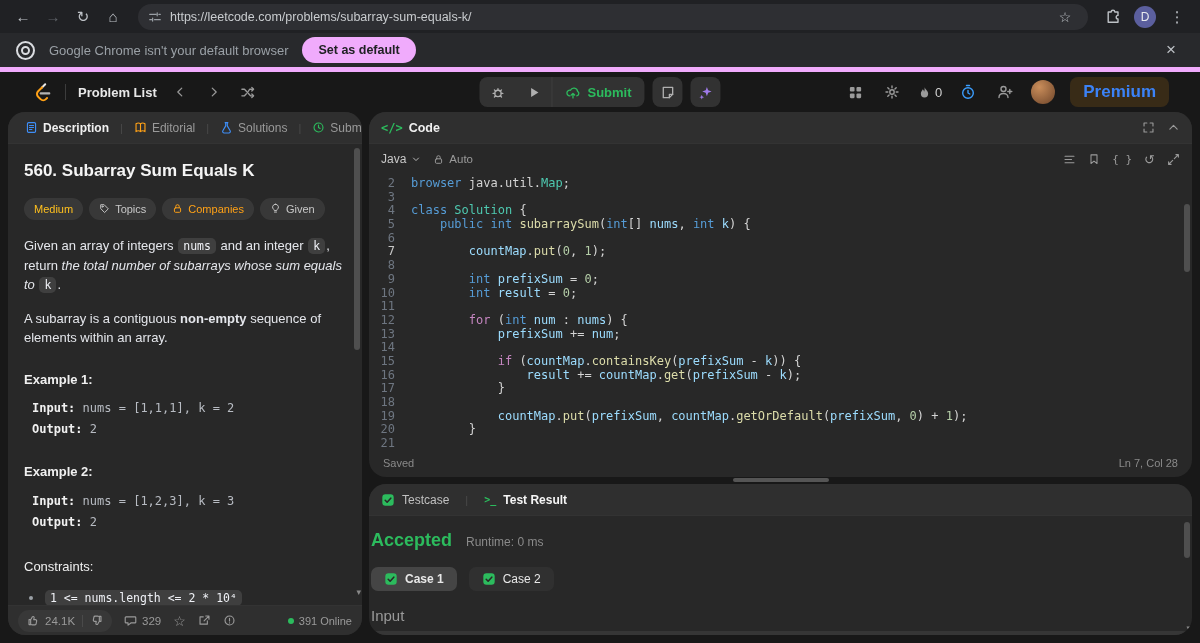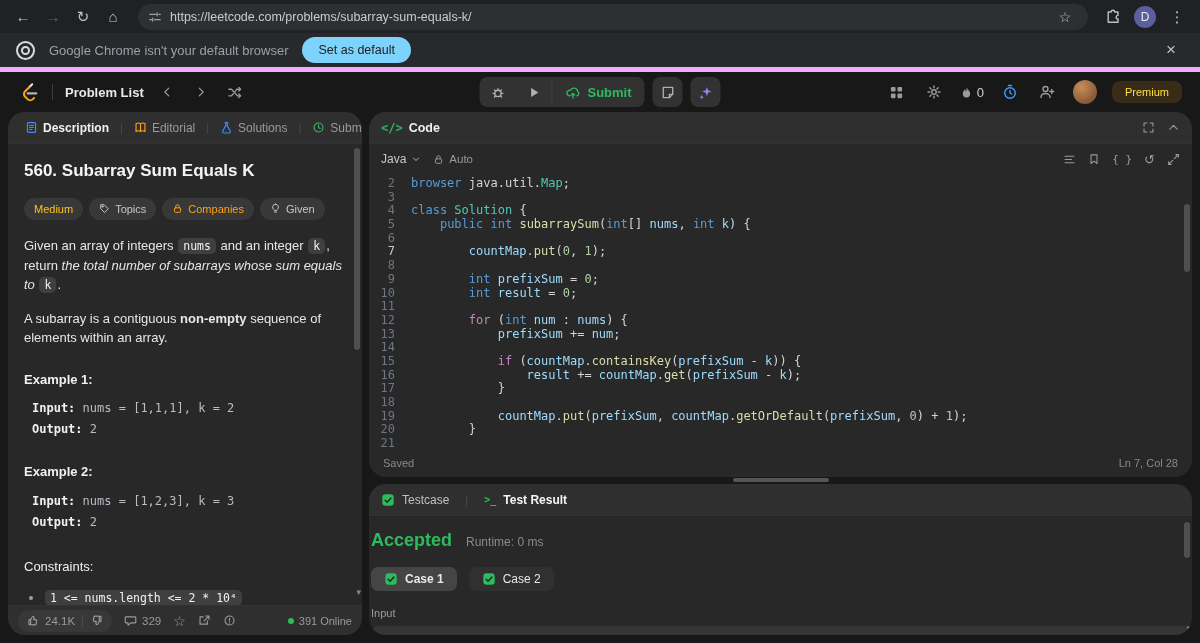--- a/index.html
+++ b/index.html
@@ -12,36 +12,36 @@
   .cbtn{width:26px;height:26px;display:flex;align-items:center;justify-content:center;color:#bdc1c6;font-size:15px;border-radius:50%;flex:none}
   .cbtn.dim{color:#5f6368}
   .omnibox{flex:1;height:26px;background:#2e2f33;border-radius:13px;display:flex;align-items:center;padding:0 10px;gap:8px;margin:0 8px;color:#9aa0a6}
   .url{flex:1;font-size:12.5px;color:#c9cccf;white-space:nowrap;overflow:hidden}
   .avatar-d{width:22px;height:22px;border-radius:50%;background:#5b5f9e;color:#e8eaed;font-size:12px;display:flex;align-items:center;justify-content:center;flex:none;margin:0 4px}
   
   .notif{height:39px;background:#28292c;border-bottom:5px solid #f0abfc;display:flex;align-items:center;padding:0 16px;gap:14px}
   .chrome-logo{width:19px;height:19px;border-radius:50%;border:2px solid #dadce0;position:relative;flex:none}
   .chrome-logo::after{content:"";position:absolute;inset:3px;border-radius:50%;border:2px solid #dadce0}
   .notif-text{color:#9aa0a6;font-size:13px}
-  .set-default{background:#7dd3fc;color:#202124;font-size:12.5px;font-weight:400;padding:6px 16px;border-radius:15px;border:none;font-family:inherit}
+  .set-default{background:#f0abfc;color:#202124;font-size:12.5px;font-weight:700;padding:6px 16px;border-radius:15px;border:none;font-family:inherit}
   .notif-close{margin-left:auto;color:#bdc1c6;font-size:17px;width:26px;text-align:center}
   
-  .lcnav{height:40px;display:flex;align-items:center;padding:0 18px;position:relative;background:#181818}
+  .lcnav{height:40px;display:flex;align-items:center;padding:0 31px;position:relative;background:#181818}
   .nav-left{display:flex;align-items:center;gap:12px}
   .nav-divider{width:1px;height:16px;background:#3c3c3c}
   .problem-list{font-size:13px;font-weight:600;color:#e8e8e8}
   .nav-ic{color:#9a9a9a;width:22px;height:22px;display:flex;align-items:center;justify-content:center}
   .nav-center{position:absolute;left:50%;top:50%;transform:translate(-50%,-50%);display:flex;align-items:center;gap:8px}
   .run-group{display:flex;align-items:center;background:#323232;border-radius:8px;height:30px;overflow:hidden}
   .rg-btn{padding:0 11px;height:100%;display:flex;align-items:center;color:#b0b0b0}
   .rg-submit{display:flex;gap:7px;align-items:center;color:#2cbb5d;font-weight:600;font-size:13px;padding:0 13px;height:100%;border-left:1px solid #3e3e3e}
   .sq-btn{width:30px;height:30px;background:#323232;border-radius:8px;display:flex;align-items:center;justify-content:center;color:#b0b0b0;flex:none}
   .nav-right{margin-left:auto;display:flex;align-items:center;gap:15px}
   .streak{display:flex;align-items:center;gap:4px;color:#d0d0d0;font-size:13px}
-  .premium{background:rgba(255,161,22,.14);color:#fde047;font-size:11px;font-weight:400;padding:5px 13px;border-radius:8px}
+  .premium{background:rgba(255,161,22,.14);color:#3b82f6;font-size:17px;font-weight:700;padding:5px 13px;border-radius:8px}
   .user-avatar{width:24px;height:24px;border-radius:50%;background:radial-gradient(circle at 35% 30%,#c98d5a,#6e452a)}
   
   .workspace{position:absolute;top:112px;left:8px;right:8px;bottom:8px;display:flex;gap:7px}
   .panel{background:#282828;border-radius:17px;overflow:hidden;position:relative}
   .left-panel{width:354px;display:flex;flex-direction:column;flex:none}
   .right-col{flex:1;display:flex;flex-direction:column;gap:7px;position:relative}
   .code-panel{height:365px;display:flex;flex-direction:column;flex:none}
   .test-panel{flex:1;display:flex;flex-direction:column}
   .panel-header{height:32px;background:#2f2f2f;display:flex;align-items:center;padding:0 12px;flex:none;border-bottom:1px solid #333;gap:6px}
   
@@ -88,21 +88,21 @@
   .tctab{display:flex;align-items:center;gap:7px;font-size:12px;color:#c0c0c0}
   .tctab.active{color:#f5f5f5;font-weight:600}
   .term-ic{color:#2cbb5d;font-family:"DejaVu Sans Mono",monospace;font-size:10px;font-weight:700}
   .tp-body{flex:1;padding:10px 2px;overflow:hidden}
   .verdict-row{display:flex;align-items:baseline;gap:14px;margin-top:4px}
   .verdict{color:#2cbb5d;font-size:18px;font-weight:600}
   .runtime{color:#8a8a8a;font-size:12px}
   .cases{display:flex;gap:12px;margin-top:16px}
   .case{display:flex;align-items:center;gap:7px;background:rgba(255,255,255,.04);border-radius:7px;padding:5px 13px;font-size:12px;color:#e8e8e8}
   .case.active{background:#454545;font-weight:600}
-  .input-label{margin-top:16px;font-size:11px;color:#9a9a9a}
+  .input-label{margin-top:16px;font-size:15px;color:#9a9a9a}
   .input-box{margin-top:7px;background:#363636;border-radius:7px;padding:7px 10px;font-family:"DejaVu Sans Mono",monospace;font-size:12px;color:#e0e0e0;height:30px}
   
   .sb{position:absolute;width:6px;border-radius:3px;background:#4f4f4f;z-index:4}
   .sb-arrow{position:absolute;color:#888;font-size:9px;z-index:4}
 </style>
 </head>
 <body>
 
 <div class="ctoolbar">
   <div class="cbtn">←</div>

